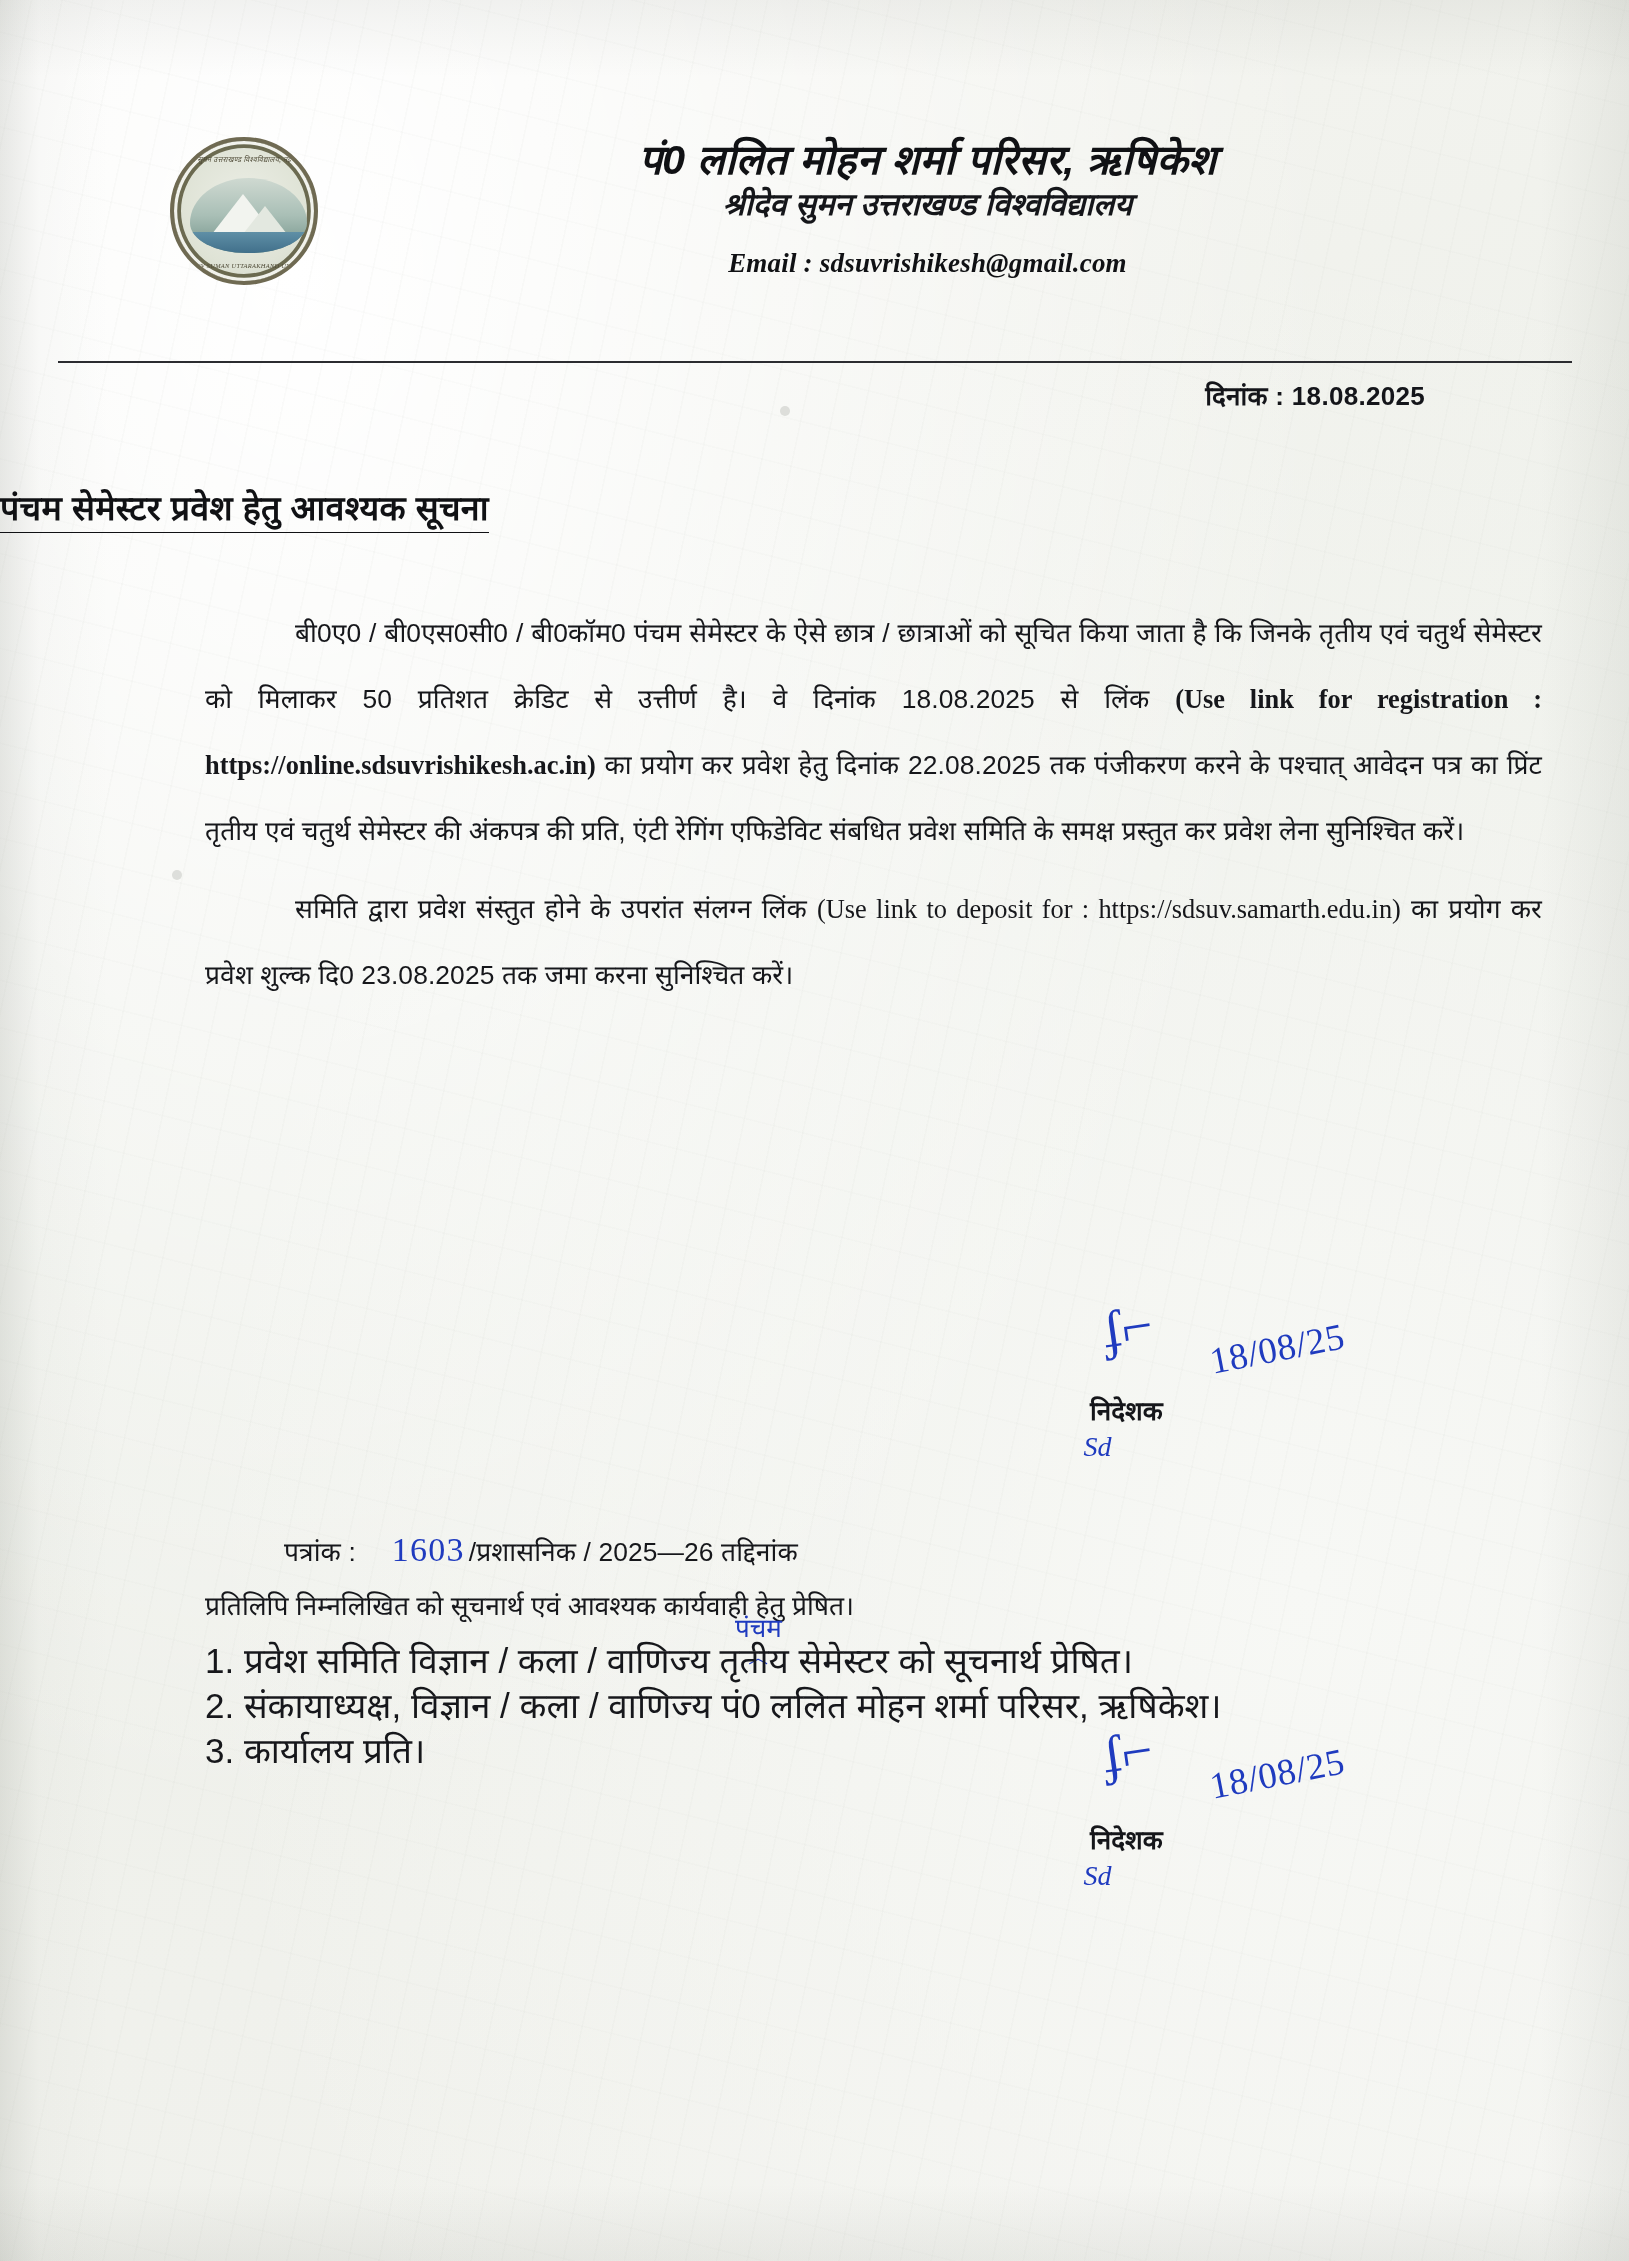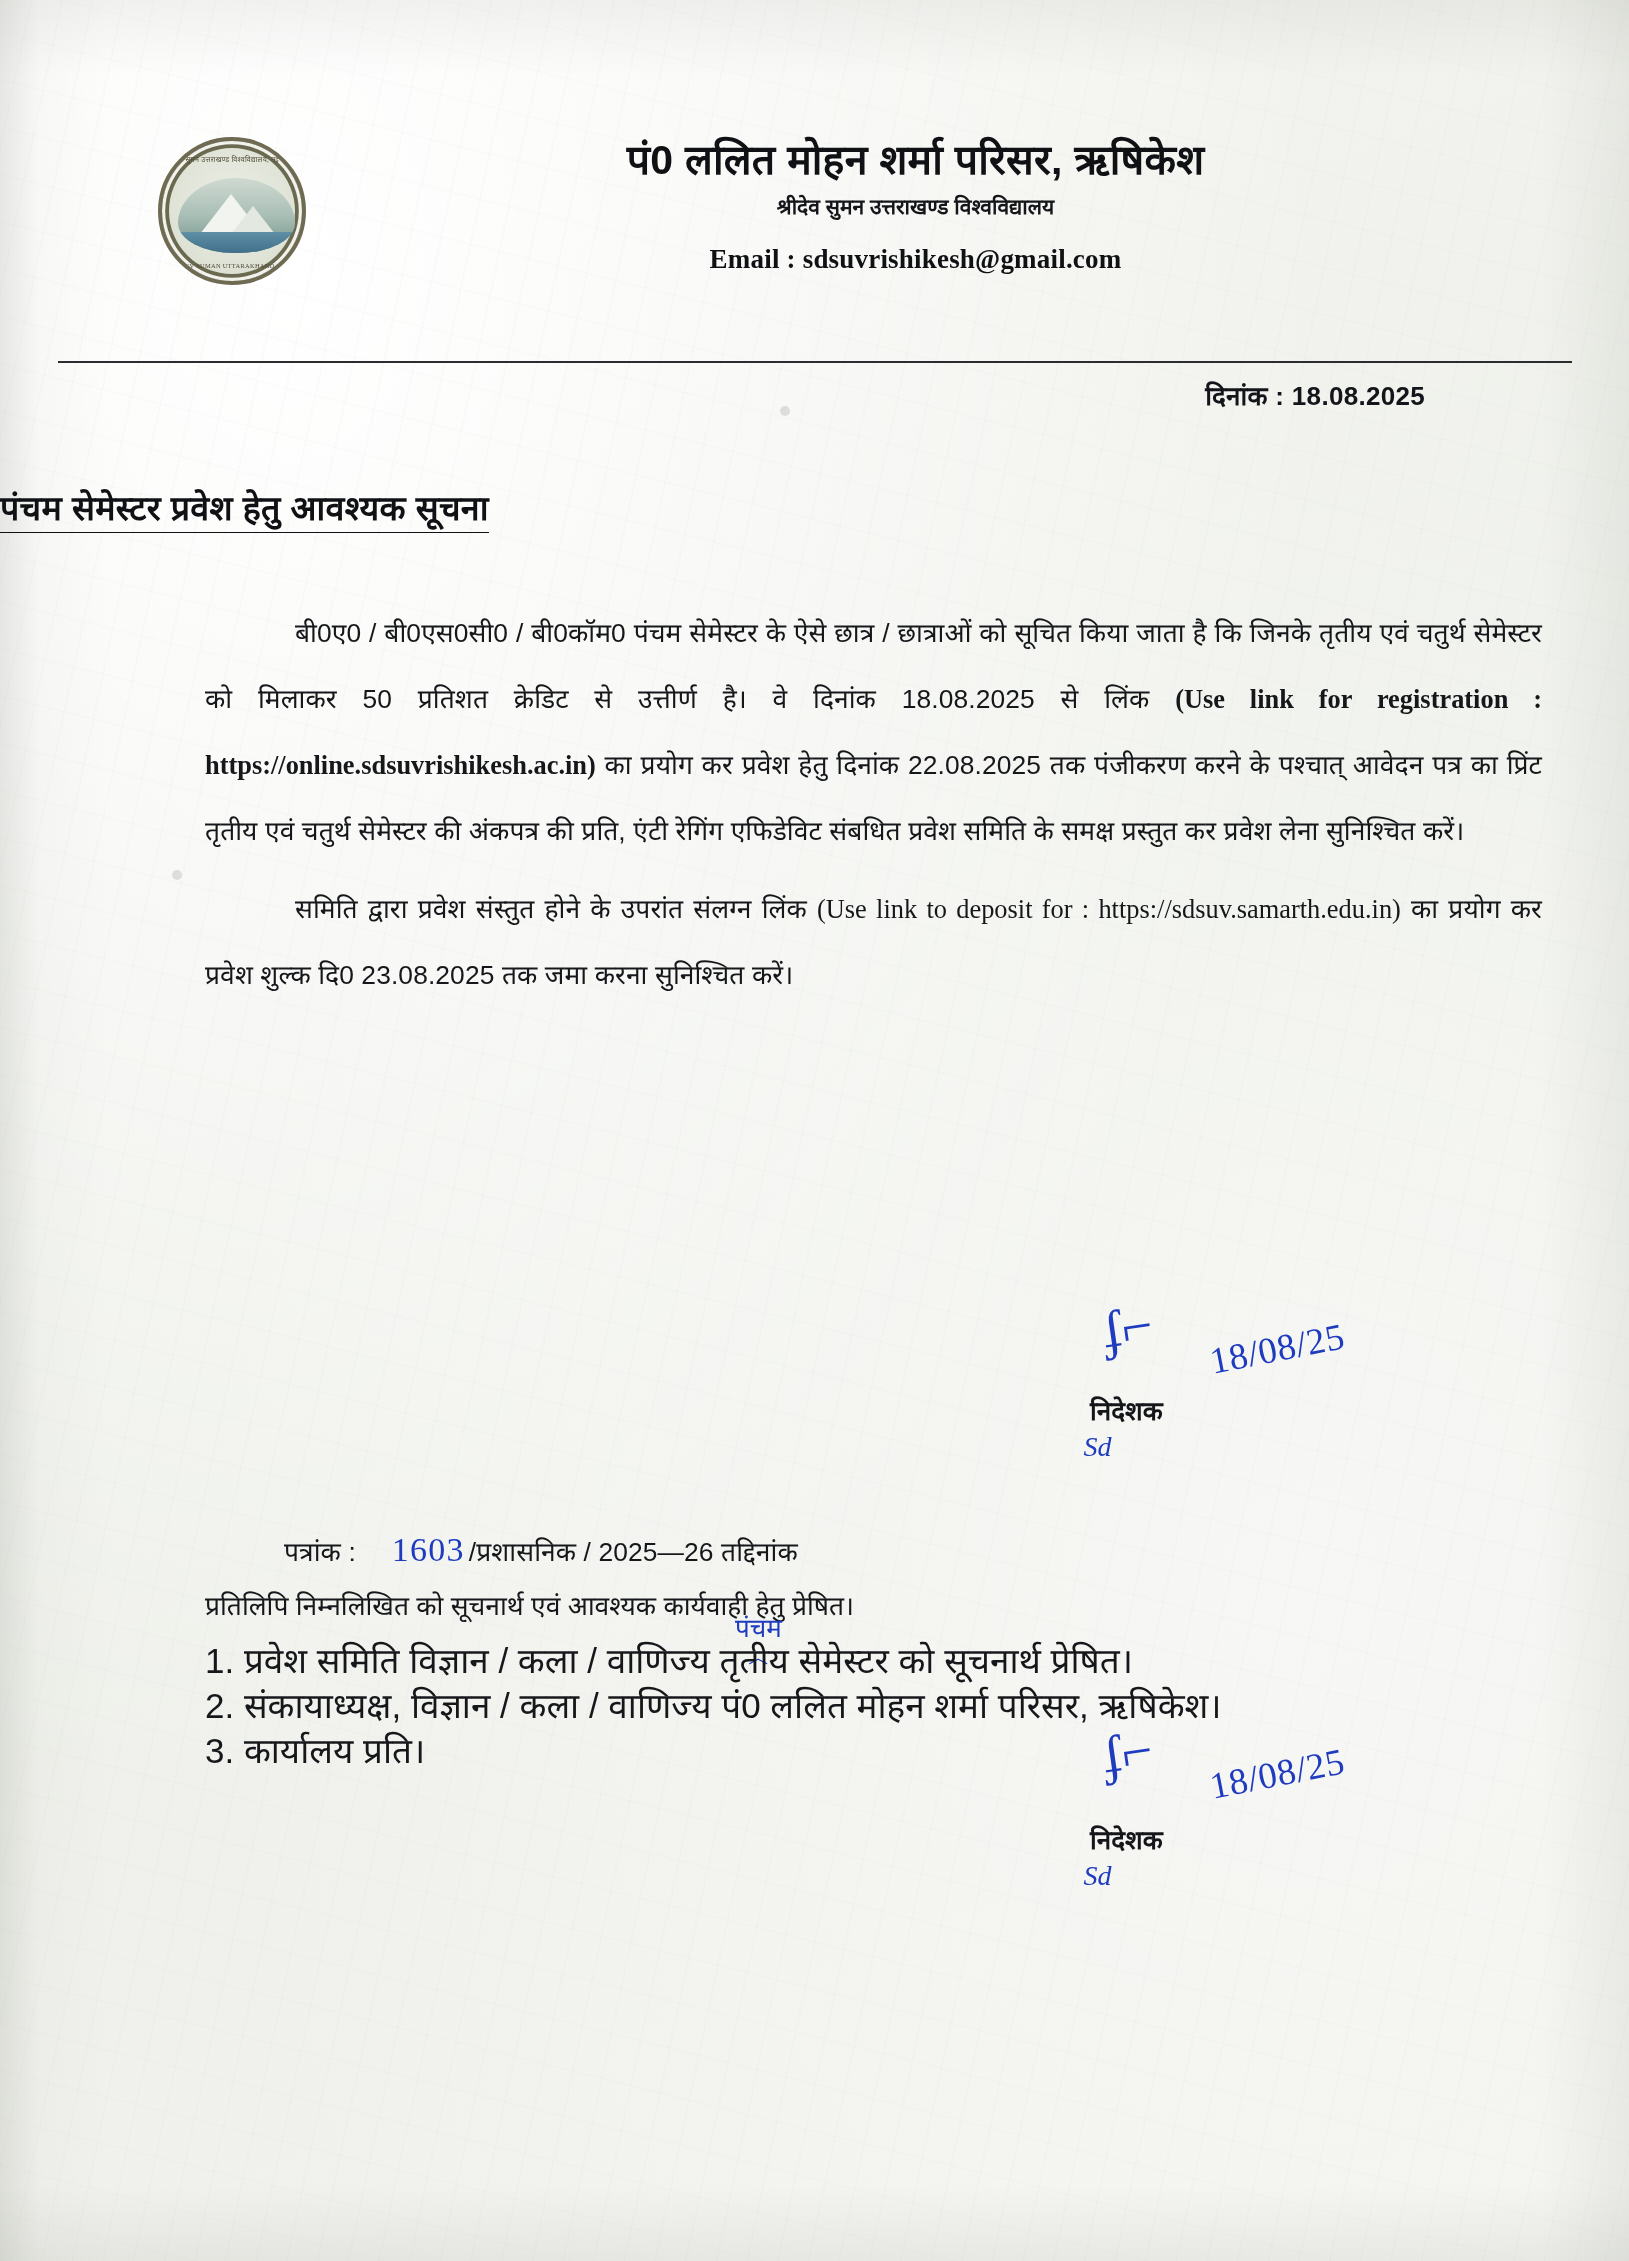--- a/index.html
+++ b/index.html
@@ -44,24 +44,25 @@
   }
 
   .content {
     position: relative;
     z-index: 3;
   }
 
   
   .letterhead {
     position: absolute;
-    left: 0;
+    left: 12px;
     top: 119px;
     width: 1314px;
     height: 258px;
+    font-style: italic;
   }
   .emblem {
     position: absolute;
     left: 158px;
     top: 18px;
     width: 148px;
     height: 148px;
   }
   .emblem .ring {
     position: absolute;
@@ -136,23 +137,23 @@
     font-family: "Liberation Sans", sans-serif;
     font-weight: 700;
     font-size: 41px;
     letter-spacing: 0.3px;
     color: #101114;
     line-height: 1.22;
   }
   .org-sub {
     font-family: "Liberation Sans", sans-serif;
     font-weight: 600;
-    font-size: 21px;
+    font-size: 31px;
     color: #15161a;
-    margin-top: 9px;
+    margin-top: 1px;
     line-height: 1.25;
   }
   .org-email {
     font-family: "Liberation Serif", serif;
     font-weight: 700;
     font-size: 27px;
     color: #101114;
     margin-top: 24px;
     letter-spacing: 0.2px;
   }

